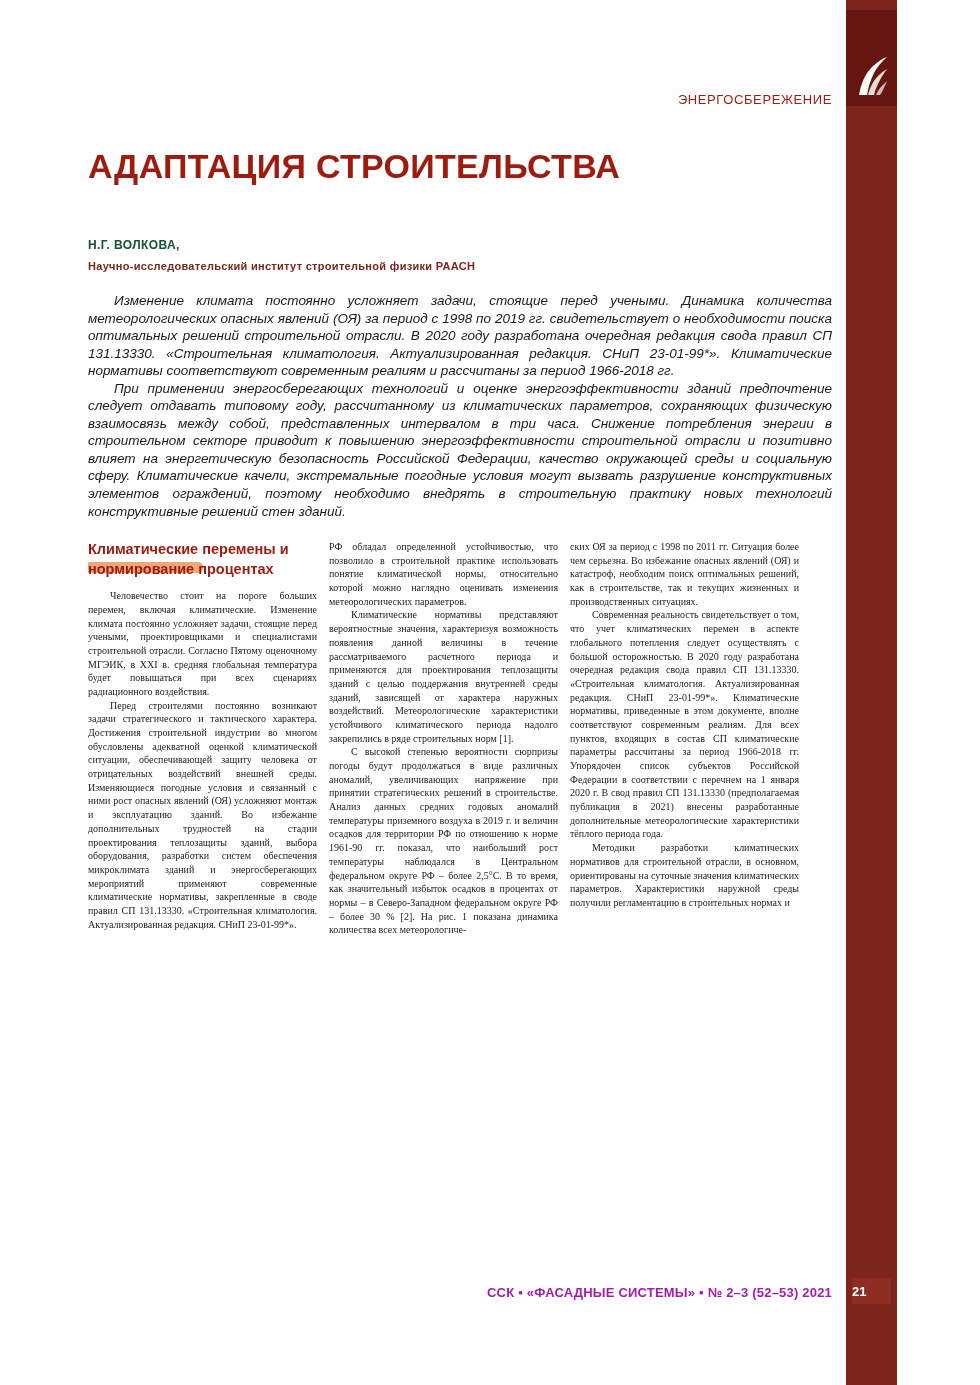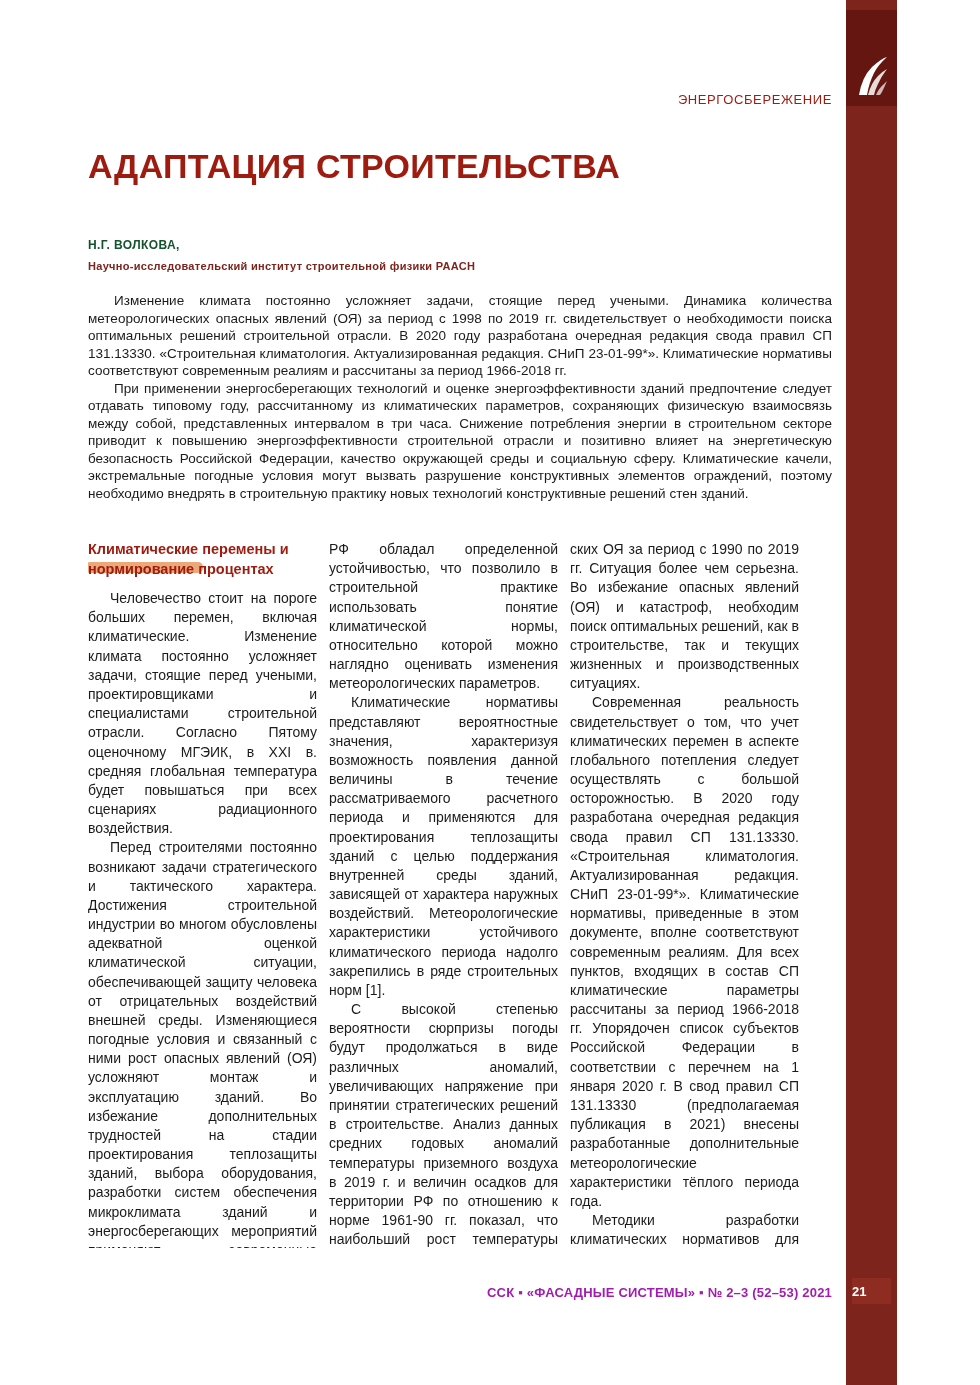--- a/index.html
+++ b/index.html
@@ -58,38 +58,40 @@
   }
   .affiliation-line {
     position:absolute; top:260px; left:88px;
     color:#7d241c; font-weight:bold; font-size:11px;
     letter-spacing:0.3px;
   }
 
   
   .abstract {
     position:absolute; top:292px; left:88px; width:744px;
+    font-style:italic;
     font-size:13.5px; line-height:1.3;
     color:#1b1b1b;
     text-align:justify;
   }
   .abstract p { text-indent:26px; }
 
   
   .columns {
     position:absolute; top:540px; left:88px; width:744px; height:708px;
     display:flex; gap:12px;
     overflow:hidden;
   }
   .col { width:229px; }
   .col p {
-    font-size:14px; line-height:1.37;
+    font-size:10px; line-height:1.37;
     color:#1b1b1b;
     text-align:justify;
     text-indent:22px;
+    font-family:Liberation Serif, serif;
   }
   .col p.no-indent { text-indent:0; }
 
   .section-heading {
     position:relative;
     color:#9e1b10; font-weight:bold;
     font-size:14.5px; line-height:1.35;
     margin-bottom:10px;
   }
   .section-heading .heading-text { position:relative; z-index:1; display:block; }
@@ -154,21 +156,21 @@
 
     </div>
 
     <div class="col">
       <p class="no-indent">РФ обладал определенной устойчивостью, что позволило в строительной практике использовать понятие климатической нормы, относительно которой можно наглядно оценивать изменения метеорологических параметров.</p>
       <p>Климатические нормативы представляют вероятностные значения, характеризуя возможность появления данной величины в течение рассматриваемого расчетного периода и применяются для проектирования теплозащиты зданий с целью поддержания внутренней среды зданий, зависящей от характера наружных воздействий. Метеорологические характеристики устойчивого климатического периода надолго закрепились в ряде строительных норм [1].</p>
       <p>С высокой степенью вероятности сюрпризы погоды будут продолжаться в виде различных аномалий, увеличивающих напряжение при принятии стратегических решений в строительстве. Анализ данных средних годовых аномалий температуры приземного воздуха в 2019 г. и величин осадков для территории РФ по отношению к норме 1961-90 гг. показал, что наибольший рост температуры наблюдался в Центральном федеральном округе РФ – более 2,5°С. В то время, как значительный избыток осадков в процентах от нормы – в Северо-Западном федеральном округе РФ – более 30 % [2]. На рис. 1 показана динамика количества всех метеорологиче-</p>
     </div>
 
     <div class="col">
-      <p class="no-indent">ских ОЯ за период с 1990 по 2019 гг. Ситуация более чем серьезна. Во избежание опасных явлений (ОЯ) и катастроф, необходим поиск оптимальных решений, как в строительстве, так и текущих жизненных и производственных ситуациях.</p>
+      <p class="no-indent">ских ОЯ за период с 1998 по 2011 гг. Ситуация более чем серьезна. Во избежание опасных явлений (ОЯ) и катастроф, необходим поиск оптимальных решений, как в строительстве, так и текущих жизненных и производственных ситуациях.</p>
       <p>Современная реальность свидетельствует о том, что учет климатических перемен в аспекте глобального потепления следует осуществлять с большой осторожностью. В 2020 году разработана очередная редакция свода правил СП 131.13330. «Строительная климатология. Актуализированная редакция. СНиП 23-01-99*». Климатические нормативы, приведенные в этом документе, вполне соответствуют современным реалиям. Для всех пунктов, входящих в состав СП климатические параметры рассчитаны за период 1966-2018 гг. Упорядочен список субъектов Российской Федерации в соответствии с перечнем на 1 января 2020 г. В свод правил СП 131.13330 (предполагаемая публикация в 2021) внесены разработанные дополнительные метеорологические характеристики тёплого периода года.</p>
       <p>Методики разработки климатических нормативов для строительной отрасли, в основном, ориентированы на суточные значения климатических параметров. Характеристики наружной среды получили регламентацию в строительных нормах и</p>
     </div>
 
   </div>
 
   <div class="footer-line">ССК ▪ «ФАСАДНЫЕ СИСТЕМЫ» ▪ № 2–3 (52–53) 2021</div>
 
 </div>
 

